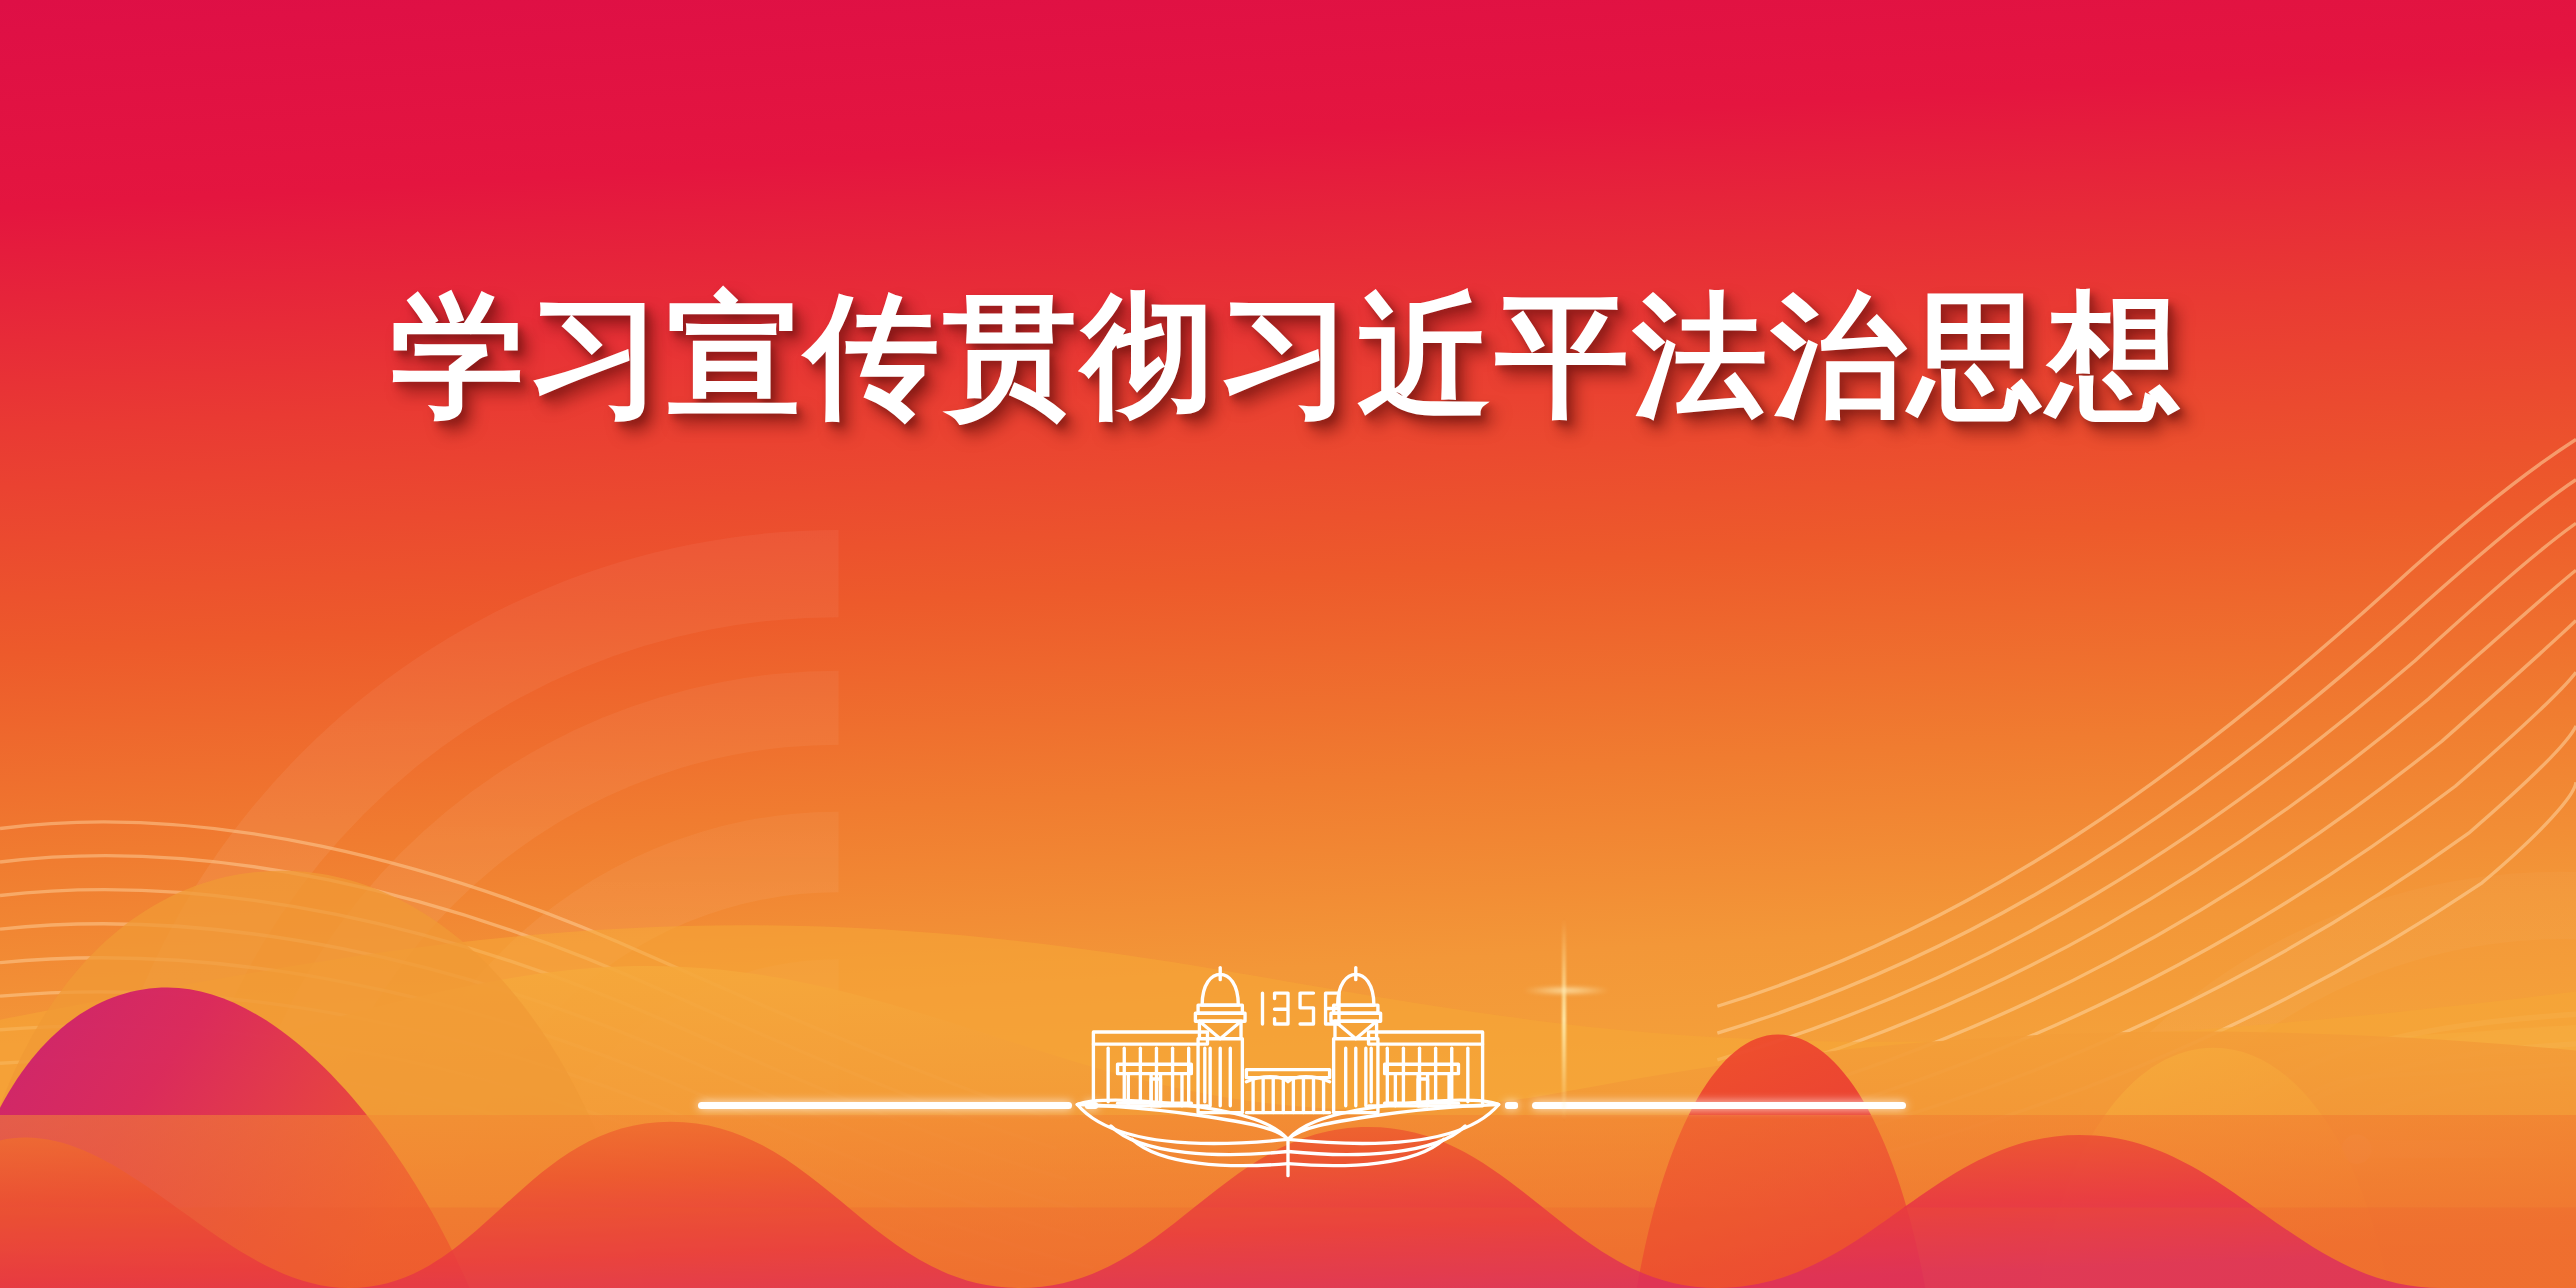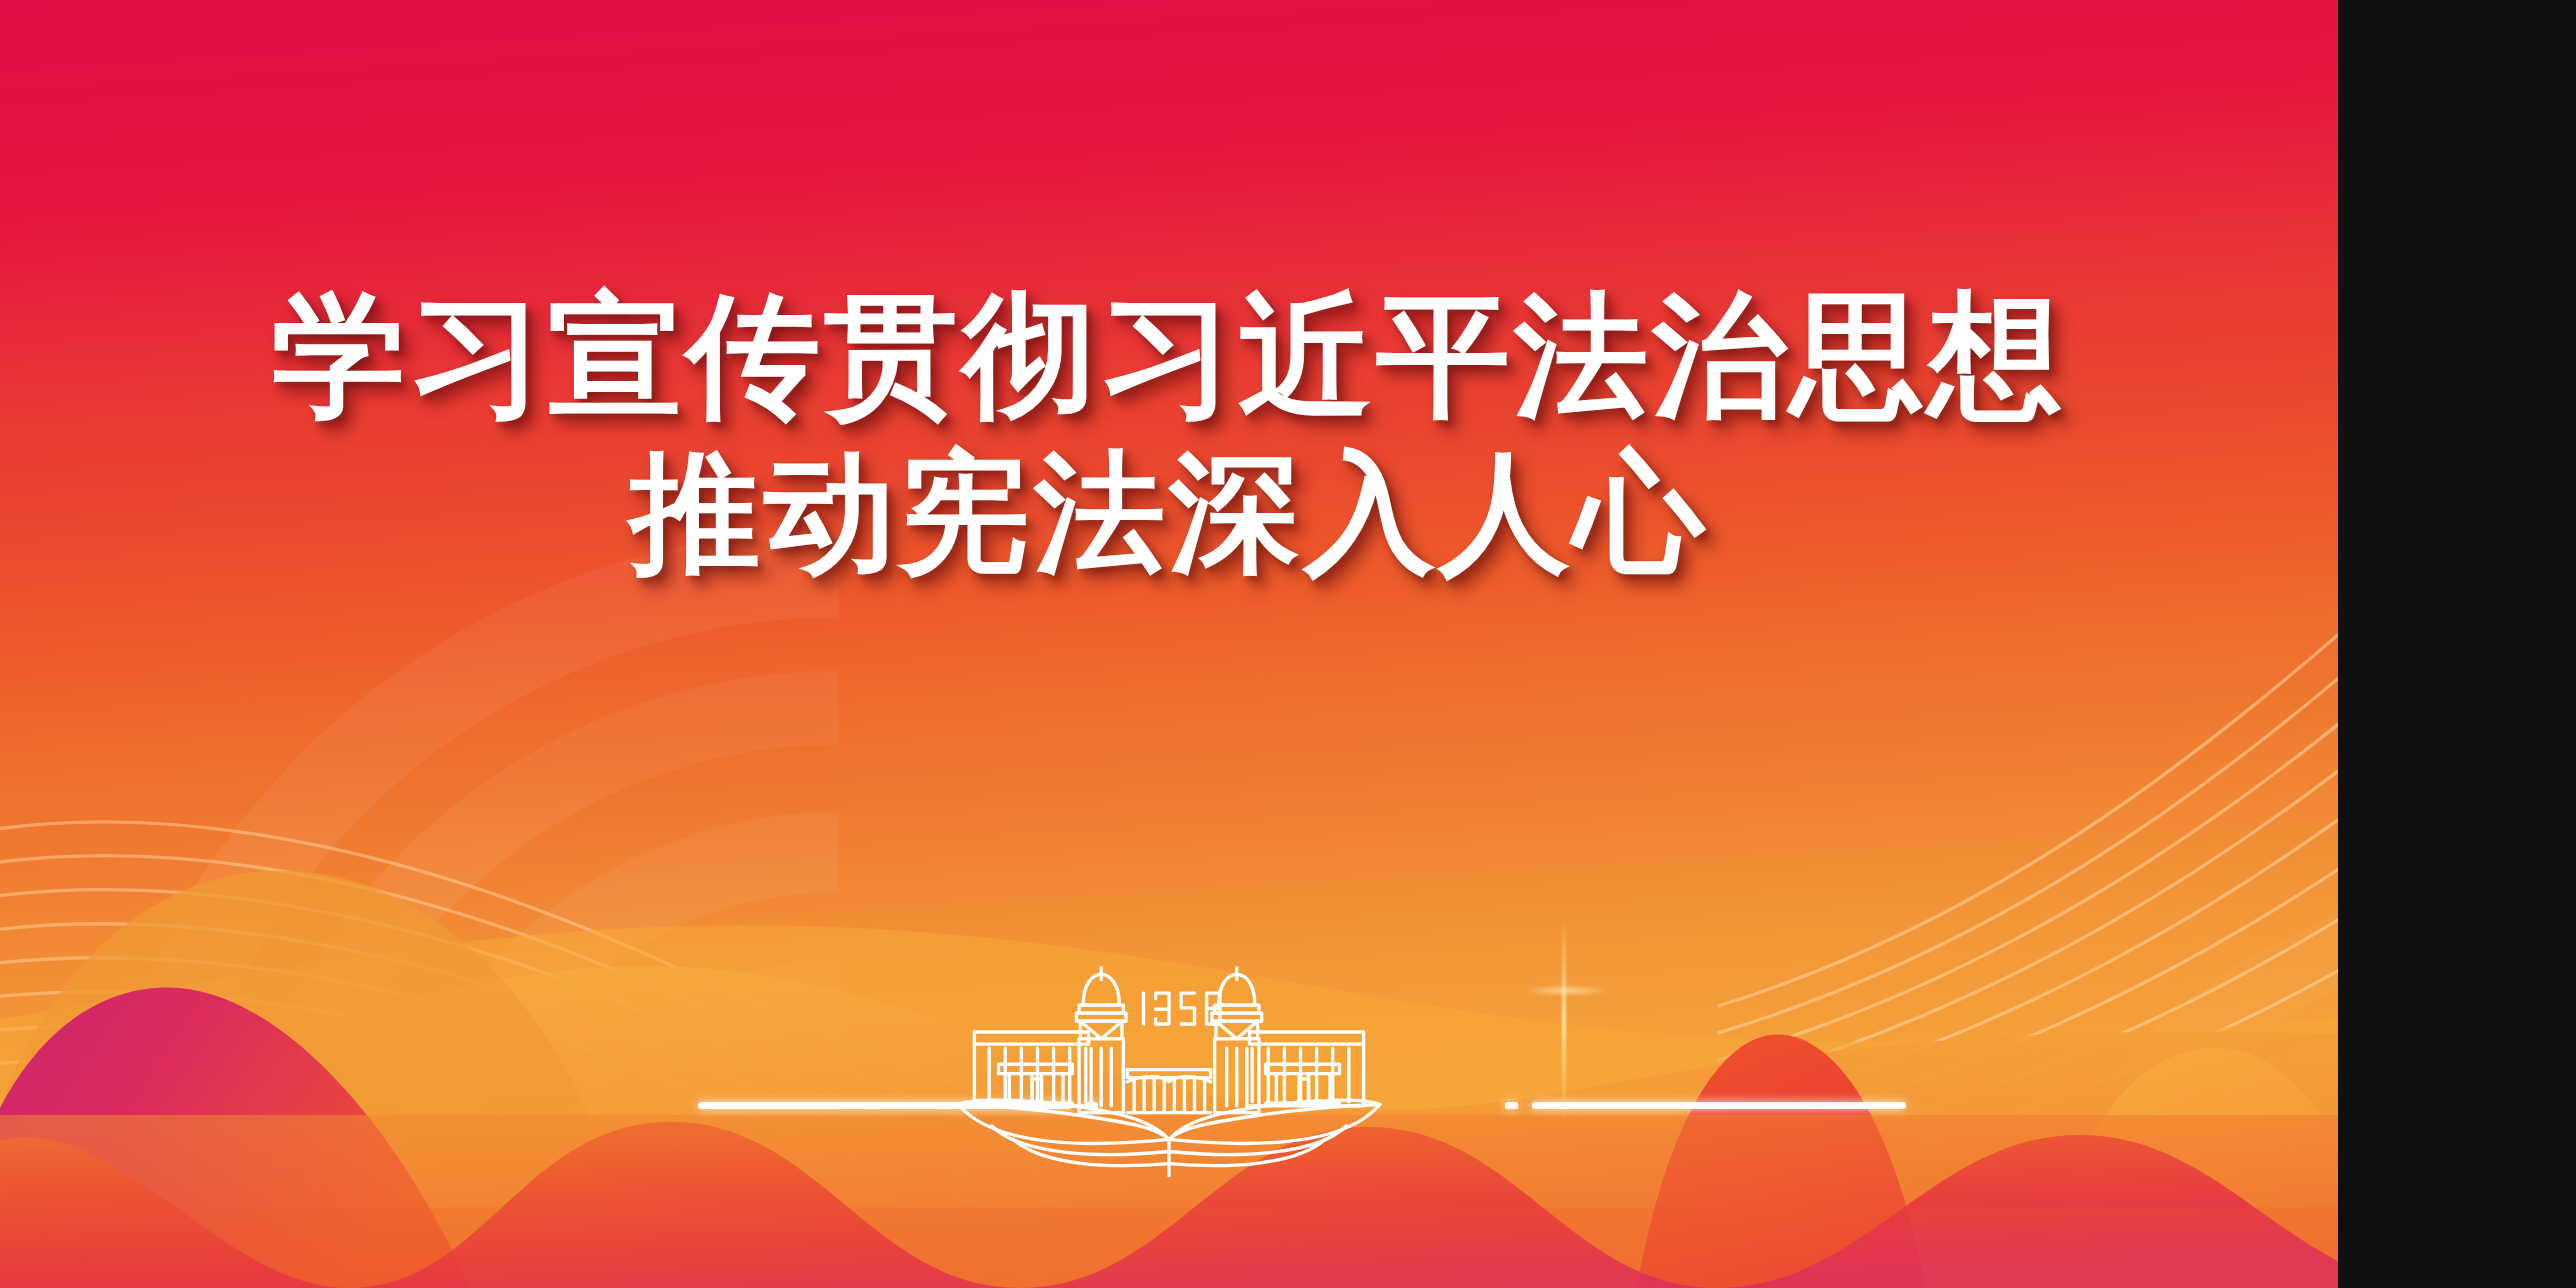--- a/index.html
+++ b/index.html
@@ -1,20 +1,20 @@
 <!DOCTYPE html>
 <html lang="zh" style="font-size:10.7px"><head>
 <meta charset="utf-8">
 <title>Banner</title>
 <style>
   html,body{margin:0;padding:0;background:#111;}
   *{box-sizing:border-box;}
   #stage{
     position:relative;
-    width:2338px;
+    width:2576px;
     height:1288px;
     overflow:hidden;
     font-family:"Liberation Serif","DejaVu Serif",serif;
     background:#e8183f;
   }
   #bgsvg{position:absolute;inset:0;width:2576px;height:1288px;display:block;}
   .title-block{
     position:absolute;
     top:282px;
     left:0;
@@ -237,21 +237,20 @@
                C2260,1680 2340,1920 2560,1920 C2780,1920 2880,1692 3100,1692
                C3320,1692 3420,1920 3640,1920 L3840,1920 L3840,1920 L0,1920 Z" fill="url(#gFoot)" fill-opacity="0.82"></path>
 
       <path d="M0,1800 L3840,1800 L3840,1920 L0,1920 Z" fill="#ee5d2c" fill-opacity="0.22"></path>
 
     </g>
   </svg>
 
   <div class="title-block">
     <span class="line line-1">学习宣传贯彻习近平法治思想</span>
-    <span class="line line-2">推动宪法深入人心</span>
   </div>
 
   <div class="rule rule-left"></div>
   <div class="rule-dot dot-left"></div>
   <div class="rule rule-right"></div>
   <div class="rule-dot dot-right"></div>
 
   <div class="flare"></div>
   <div class="flare2"></div>
 

